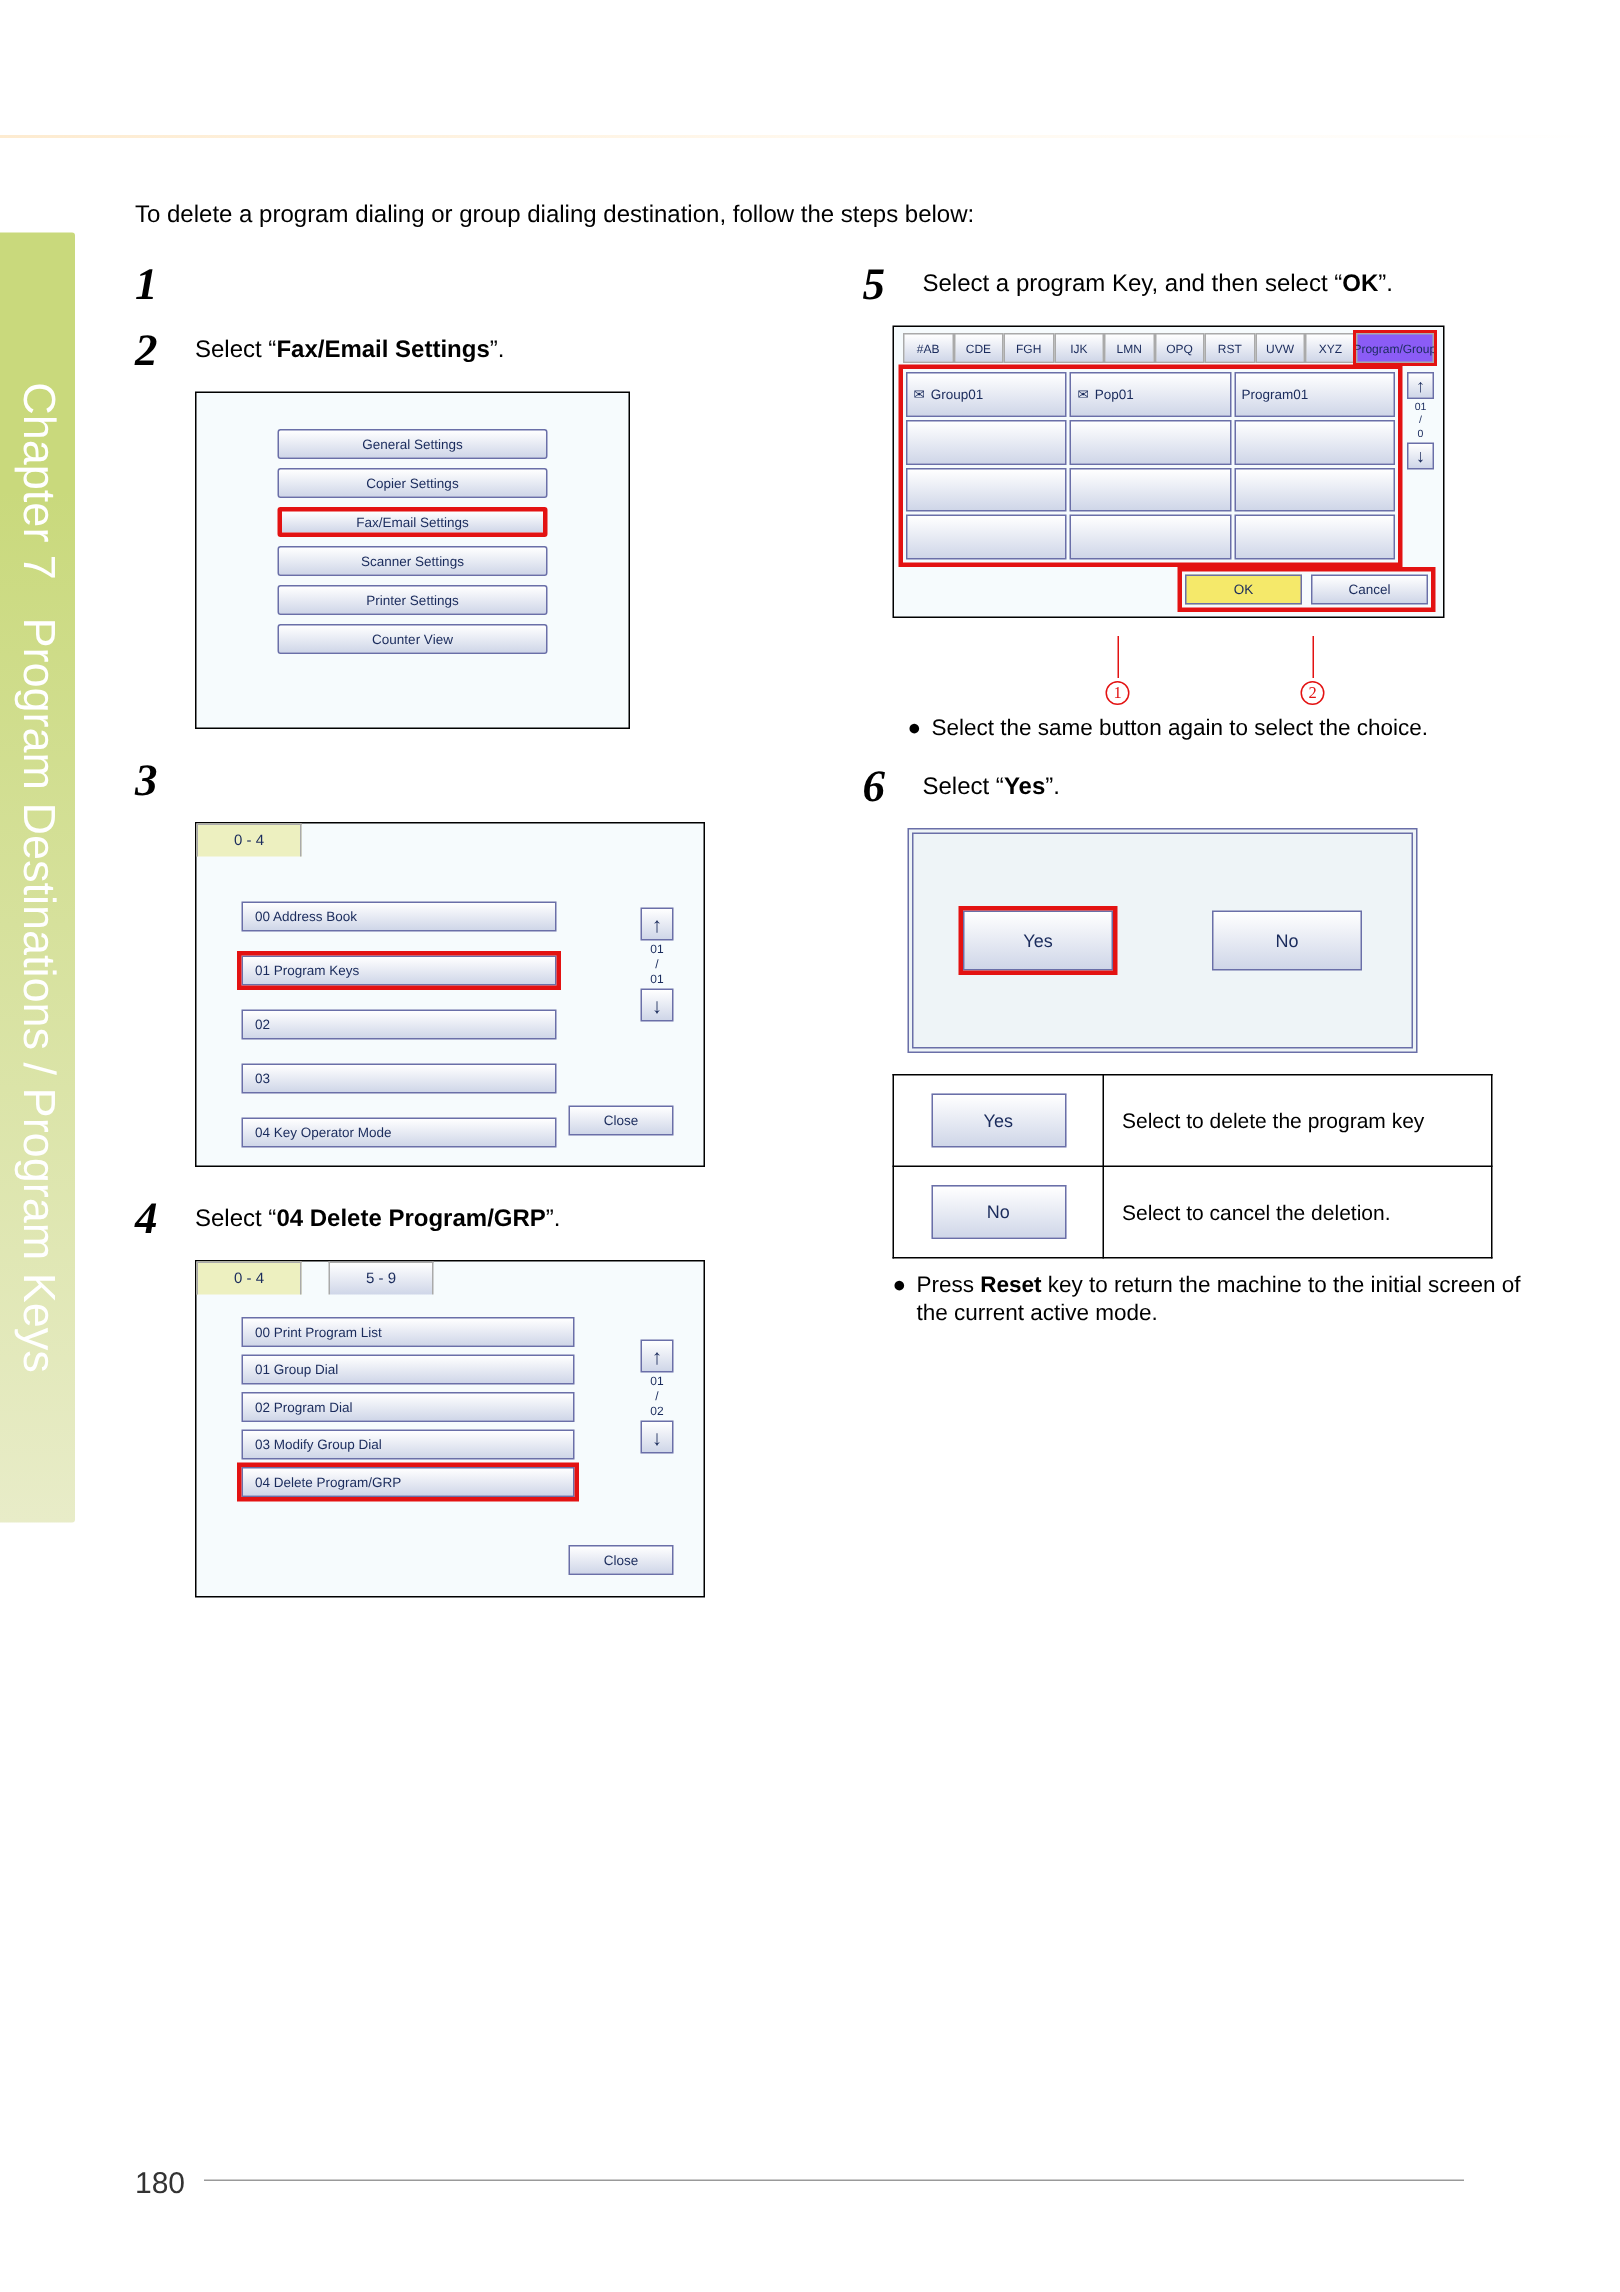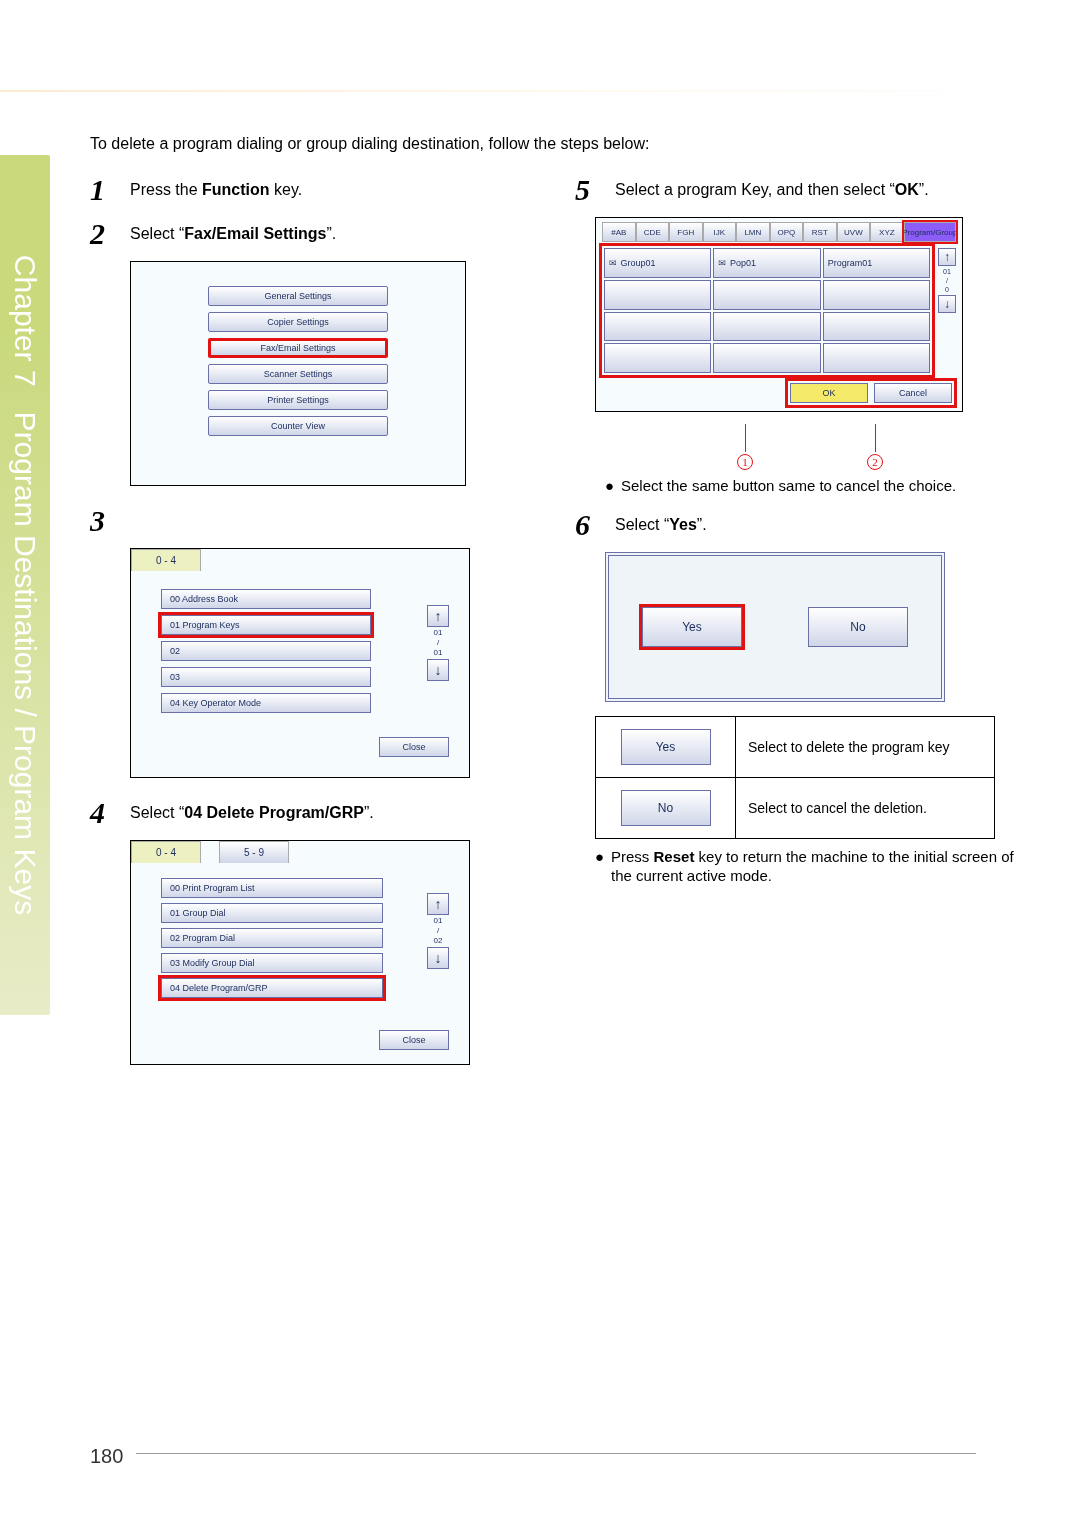--- a/index.html
+++ b/index.html
@@ -19,29 +19,29 @@
   .col { flex: 1; }
 
   .step { display: flex; align-items: flex-start; margin-bottom: 10px; }
   .step .num { font-size: 30px; font-style: italic; font-weight: bold; font-family: 'Times New Roman', serif; width: 40px; flex-shrink: 0; }
   .step .body { flex: 1; padding-top: 6px; font-size: 16px; line-height: 1.4; }
   .step .body b { font-weight: bold; }
 
   .screenshot { border: 1px solid #000; background: #f6fbfd; margin: 8px 0 18px 40px; position: relative; }
 
   
-  .ss2 { width: 336px; height: 225px; padding: 18px 0; }
+  .ss2 { width: 290px; height: 225px; padding: 18px 0; }
   .ss2 .btn { width: 180px; height: 20px; margin: 6px auto; border: 1px solid #6a6fa8; border-radius: 2px; background: linear-gradient(#fff, #cfd6e8); font-size: 9px; display: flex; align-items: center; justify-content: center; color: #1a2b5c; }
   .ss2 .hl { border: 3px solid #e31212; }
 
   
   .ss3 { width: 340px; height: 230px; padding: 0; }
   .ss3 .tab { position: absolute; top: 0; left: 0; width: 70px; height: 22px; background: #edf0c0; border: 1px solid #aaa; border-bottom: none; font-size: 10px; display: flex; align-items: center; justify-content: center; color: #1a2b5c; }
   .ss3 .inner { position: absolute; top: 22px; left: 0; right: 0; bottom: 0; }
-  .ss3 .row { width: 210px; height: 20px; margin: 4px 0 6px 30px; border: 1px solid #6a6fa8; background: linear-gradient(#fff, #cfd6e8); font-size: 9px; display: flex; align-items: center; padding-left: 8px; color: #1a2b5c; }
+  .ss3 .row { width: 210px; height: 20px; margin: 16px 0 6px 30px; border: 1px solid #6a6fa8; background: linear-gradient(#fff, #cfd6e8); font-size: 9px; display: flex; align-items: center; padding-left: 8px; color: #1a2b5c; }
   .ss3 .hl { outline: 3px solid #e31212; }
   .ss3 .scroll { position: absolute; right: 20px; top: 34px; width: 22px; }
   .ss3 .arrow { width: 22px; height: 22px; border: 1px solid #6a6fa8; background: linear-gradient(#fff, #cfd6e8); display: flex; align-items: center; justify-content: center; font-size: 14px; color: #1a2b5c; margin-bottom: 2px; }
   .ss3 .pager { font-size: 8px; text-align: center; line-height: 1; margin: 2px 0; color: #1a2b5c; }
   .ss3 .close { position: absolute; right: 20px; bottom: 20px; width: 70px; height: 20px; border: 1px solid #6a6fa8; background: linear-gradient(#fff, #cfd6e8); font-size: 9px; display: flex; align-items: center; justify-content: center; color: #1a2b5c; }
 
   
   .ss4 { width: 340px; height: 225px; padding: 0; }
   .ss4 .tab { position: absolute; top: 0; height: 22px; width: 70px; border: 1px solid #aaa; border-bottom: none; font-size: 10px; display: flex; align-items: center; justify-content: center; color: #1a2b5c; }
   .ss4 .tab.active { background: #edf0c0; left: 0; }
@@ -103,21 +103,20 @@
 
 <div class="content">
   <p class="intro">To delete a program dialing or group dialing destination, follow the steps below:</p>
 
   <div class="columns">
 
     <div class="col">
 
       <div class="step">
         <div class="num">1</div>
-        <div class="body"><span>Press the </span><b>Function</b><span> key.</span></div>
       </div>
 
       <div class="step">
         <div class="num">2</div>
         <div class="body"><span>Select “</span><b>Fax/Email Settings</b><span>”.</span></div>
       </div>
 
       <div class="screenshot ss2">
         <div class="btn">General Settings</div>
         <div class="btn">Copier Settings</div>
@@ -238,21 +237,21 @@
 
       <div class="ss5-callouts">
         <div class="line" style="left:150px; top:-6px;"></div>
         <div class="circ" style="left:142px; top:24px;">1</div>
         <div class="line" style="left:280px; top:-6px;"></div>
         <div class="circ" style="left:272px; top:24px;">2</div>
       </div>
 
       <div class="bullet-note">
         <div class="dot">●</div>
-        <div>Select the same button same to cancel the choice.</div>
+        <div>Select the same button again to select the choice.</div>
       </div>
 
       <div class="step">
         <div class="num">6</div>
         <div class="body"><span>Select “</span><b>Yes</b><span>”.</span></div>
       </div>
 
       <div class="ss6">
         <div class="ybtn hl">Yes</div>
         <div class="ybtn">No</div>

